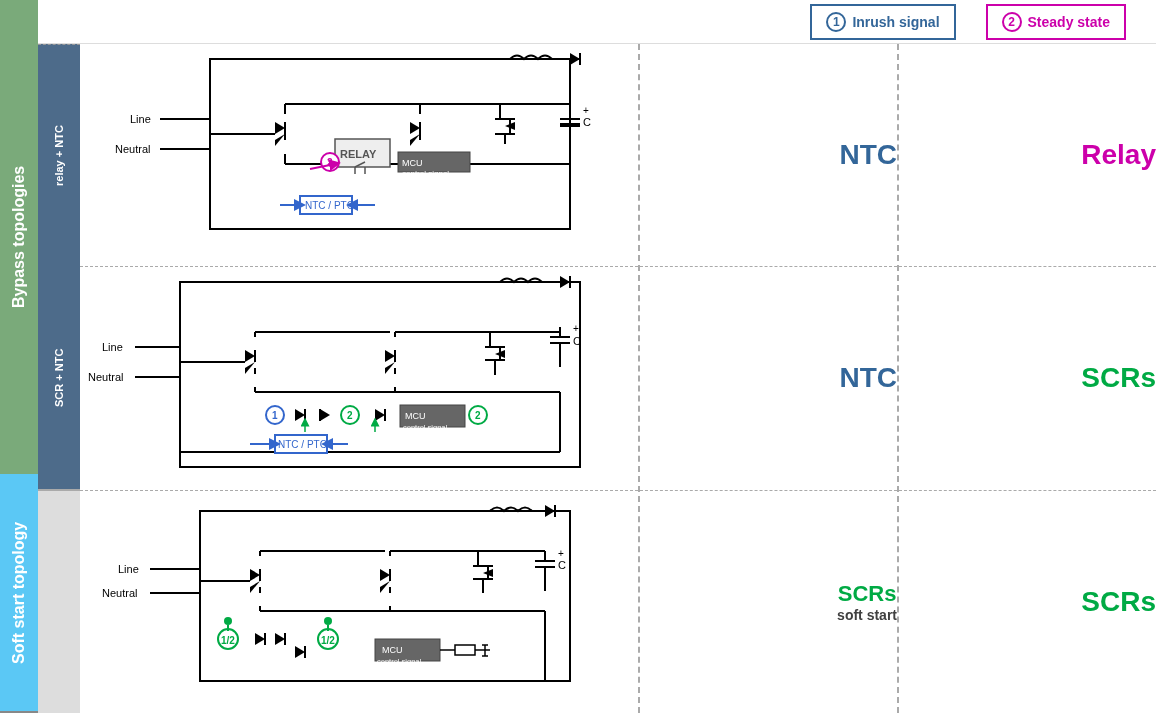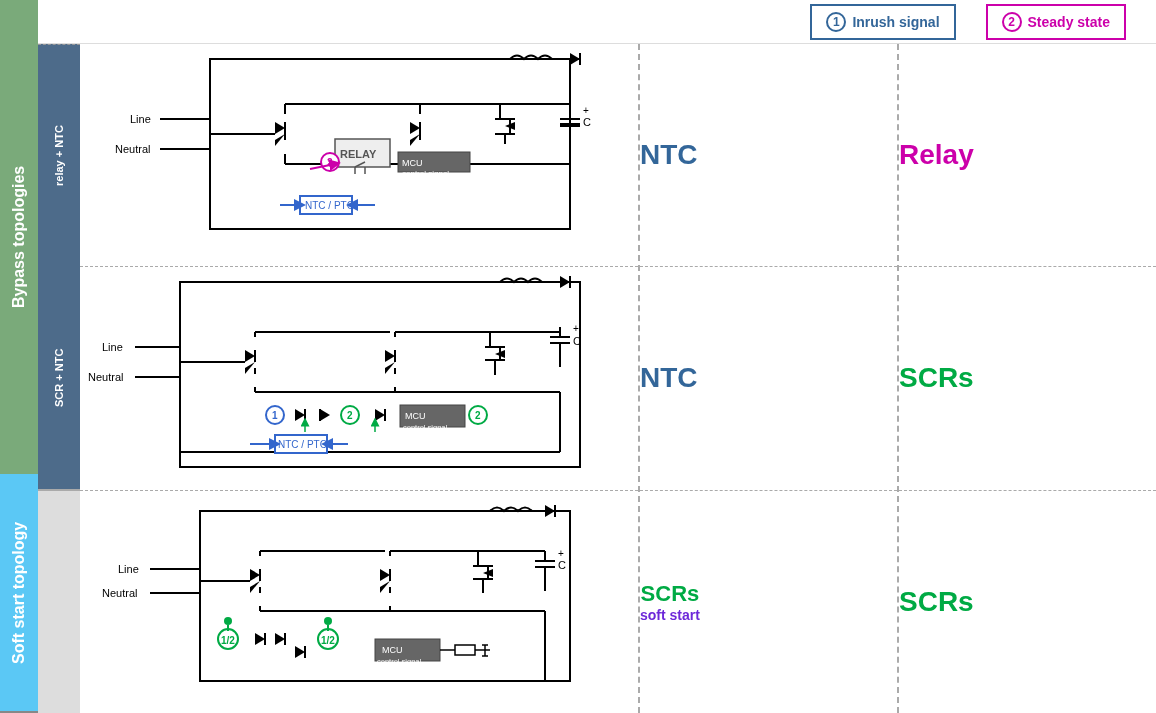--- a/index.html
+++ b/index.html
@@ -73,21 +73,21 @@
     }
 
     .result-scrs-soft {
       color: #00aa44;
       font-size: 22px;
       font-weight: bold;
       text-align: center;
     }
 
     .result-scrs-label {
-      color: #6d28d9;
+      color: #404040;
       font-size: 14px;
       font-weight: bold;
     }
 
     
     .page-layout {
       display: flex;
       width: 1156px;
       height: 713px;
     }
@@ -220,21 +220,21 @@
     .steady-col {
       flex: 1;
       display: flex;
       flex-direction: column;
     }
 
     .info-cell {
       flex: 1;
       display: flex;
       align-items: center;
-      justify-content: flex-start;
+      justify-content: flex-end;
       border-bottom: 1px dashed #aaa;
     }
 
     .info-cell:last-child {
       border-bottom: none;
     }
   </style>
 </head>
 <body>
 

